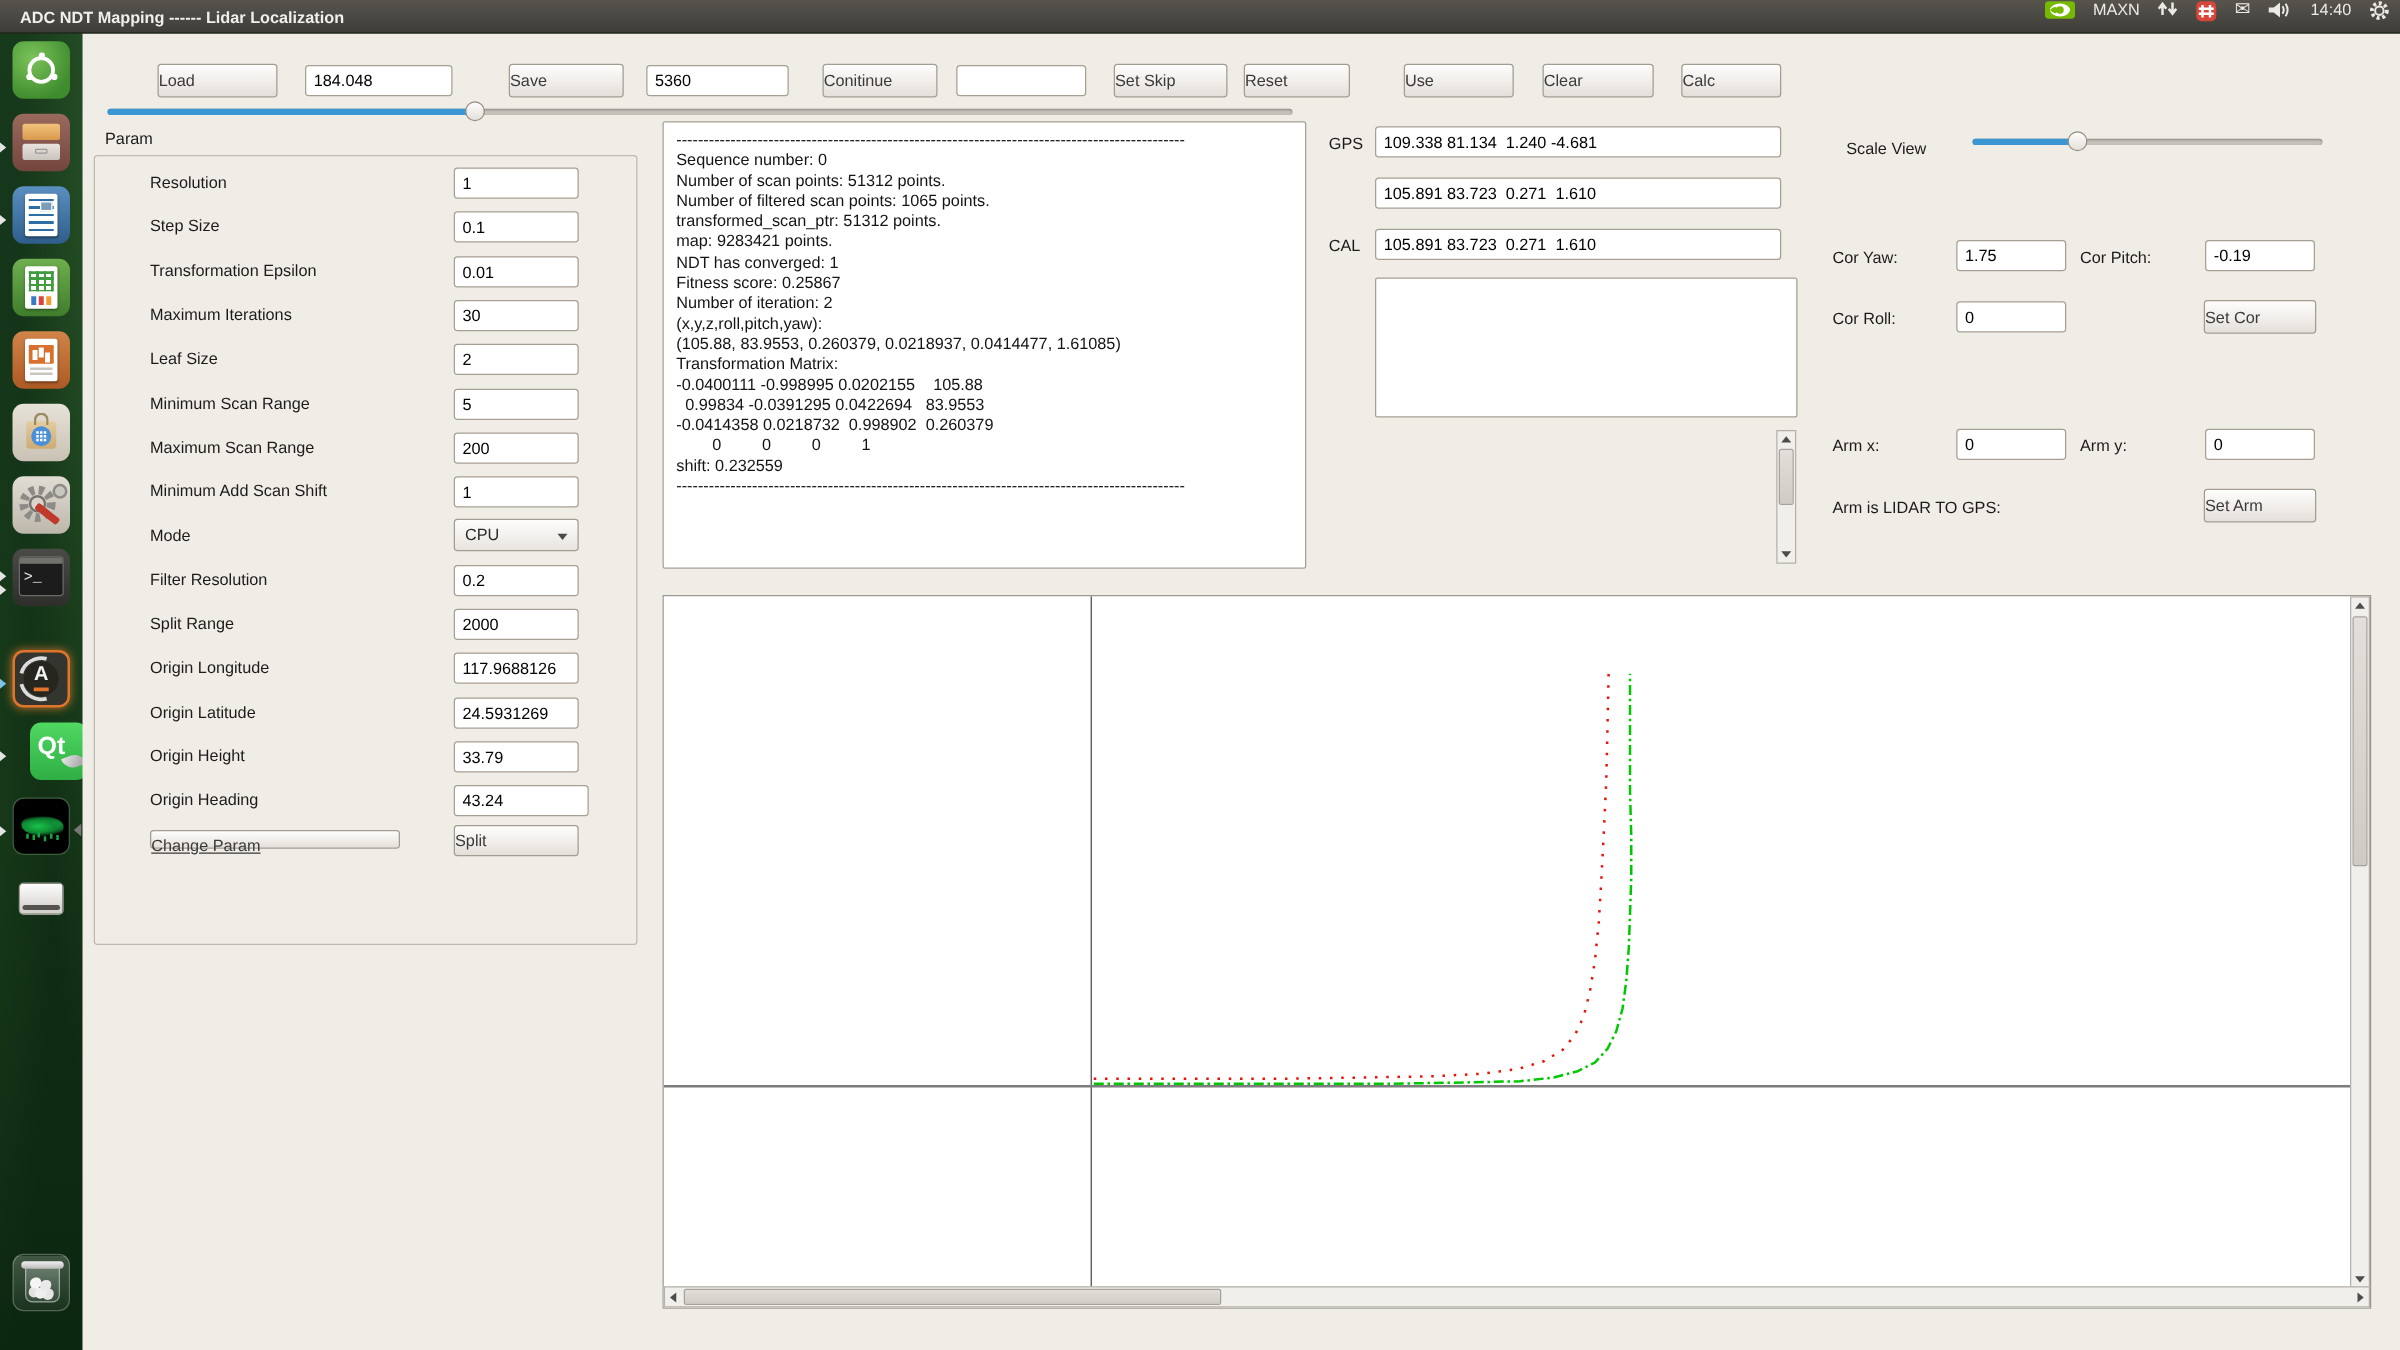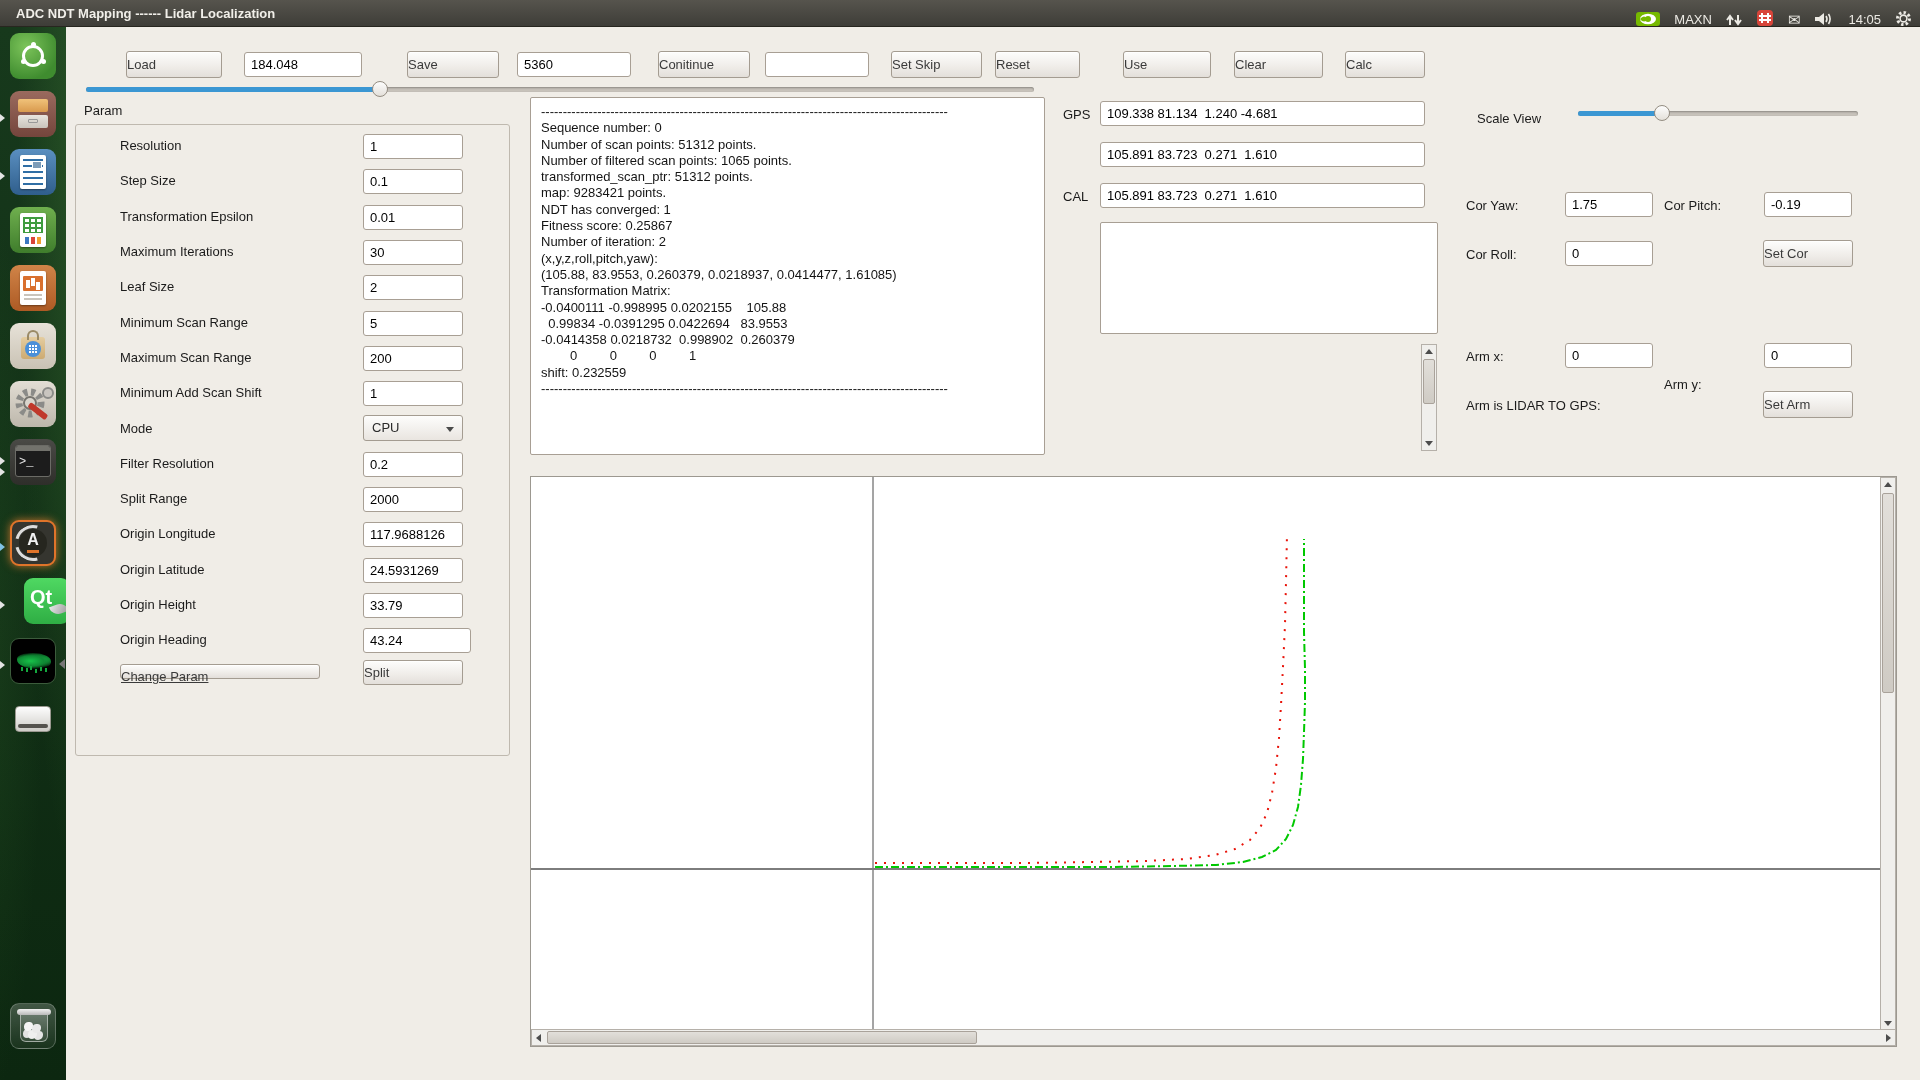--- a/index.html
+++ b/index.html
@@ -4,21 +4,21 @@
 <style>
   html,body{margin:0;padding:0;background:#000;}
   *{box-sizing:border-box;}
   .stage{position:relative;width:1920px;height:1080px;overflow:hidden;
          font-family:"Liberation Sans",sans-serif;background:#0d2a11;}
   
   .titlebar{position:absolute;left:0;top:0;width:1920px;height:27px;
     background:linear-gradient(#56544d,#3e3d38);border-bottom:1px solid #27261f;}
   .titlebar .title{position:absolute;left:16px;top:0;line-height:27px;
     font-size:13px;font-weight:bold;color:#f1efe9;}
-  .tray{position:absolute;right:8px;top:0;height:27px;display:flex;align-items:flex-end;gap:14px;}
+  .tray{position:absolute;right:8px;top:0;height:27px;display:flex;align-items:flex-start;gap:14px;}
   .tray-text{color:#eceae4;font-size:13px;}
   .tray-item{display:flex;align-items:center;}
   .envelope{color:#eceae4;font-size:15px;line-height:1;}
   
   .dock{position:absolute;left:0;top:27px;width:66px;height:1053px;
     background:radial-gradient(ellipse at 120% 15%,rgba(90,160,70,.25),transparent 55%),
                radial-gradient(ellipse at -20% 60%,rgba(60,120,50,.18),transparent 50%),
                linear-gradient(#17391c,#0c2710);}
   .tile{position:absolute;left:10px;width:46px;height:46px;border-radius:9px;overflow:hidden;}
   .ind{position:absolute;left:0;width:0;height:0;border-top:4px solid transparent;
@@ -93,21 +93,21 @@
             <rect x="3" y="10" width="12" height="2" fill="#fff"></rect>
           </svg>
       </span>
       <span class="envelope">✉</span>
       <span class="tray-item">
         <svg width="20" height="16">
             <polygon points="1,6 5,6 10,2 10,14 5,10 1,10" fill="#eceae4"></polygon>
             <path d="M12,5 q2,3 0,6 M14.5,3 q3.2,5 0,10" stroke="#eceae4" stroke-width="1.6" fill="none"></path>
           </svg>
       </span>
-      <span class="tray-text">14:05</span>
+      <span class="tray-text">14:40</span>
       <span class="tray-item">
         <svg width="17" height="17">
             <circle cx="8.5" cy="8.5" r="6" fill="none" stroke="#eceae4" stroke-width="3" stroke-dasharray="2.4 2.2"></circle>
             <circle cx="8.5" cy="8.5" r="3.4" fill="none" stroke="#eceae4" stroke-width="1.6"></circle>
           </svg>
       </span>
     </div>
   </div>
 
   <div class="dock">
@@ -307,21 +307,21 @@
   <span class="lbl" style="left:1466px;top:198px;">Cor Yaw:</span>
   <input class="tinput" style="left: 1565px; top: 192px; width: 88px;" value="1.75">
   <span class="lbl" style="left:1664px;top:198px;">Cor Pitch:</span>
   <input class="tinput" style="left: 1764px; top: 192px; width: 88px;" value="-0.19">
   <span class="lbl" style="left:1466px;top:247px;">Cor Roll:</span>
   <input class="tinput" style="left: 1565px; top: 241px; width: 88px;" value="0">
   <div class="btn" style="left:1763px;top:240px;width:90px;">Set Cor</div>
 
   <span class="lbl" style="left:1466px;top:349px;">Arm x:</span>
   <input class="tinput" style="left: 1565px; top: 343px; width: 88px;" value="0">
-  <span class="lbl" style="left:1664px;top:349px;margin-top:28px;">Arm y:</span>
+  <span class="lbl" style="left:1664px;top:349px;">Arm y:</span>
   <input class="tinput" style="left: 1764px; top: 343px; width: 88px;" value="0">
   <span class="lbl" style="left:1466px;top:398px;">Arm is LIDAR TO GPS:</span>
   <div class="btn" style="left:1763px;top:391px;width:90px;">Set Arm</div>
 
   <div class="plot">
     <svg id="plot-svg" width="1351" height="554" viewBox="0 0 1351 554" style="position:absolute;left:0;top:0;">
         <line x1="342" y1="0" x2="342" y2="554" stroke="#4a4a4a" stroke-width="1"></line>
         <line x1="0" y1="392" x2="1351" y2="392" stroke="#7d7d7d" stroke-width="2"></line>
         <polyline points="344,386 420,386 495,386 560,385 615,384 655,382 684,378 704,372 719,363 729,351 736,336 741,316 745,291 748,261 750,228 752,190 754,148 755,105 756,57" fill="none" stroke="#e81309" stroke-width="2" stroke-dasharray="2 7"></polyline>
         <polyline points="344,390 420,390 500,390 580,390 640,389 685,388 712,385 731,380 745,373 755,362 762,348 767,330 770,308 772,282 773,255 774,225 774,192 773,155 773,115 773,62" fill="none" stroke="#00c800" stroke-width="2" stroke-dasharray="8 3 2 3"></polyline>

